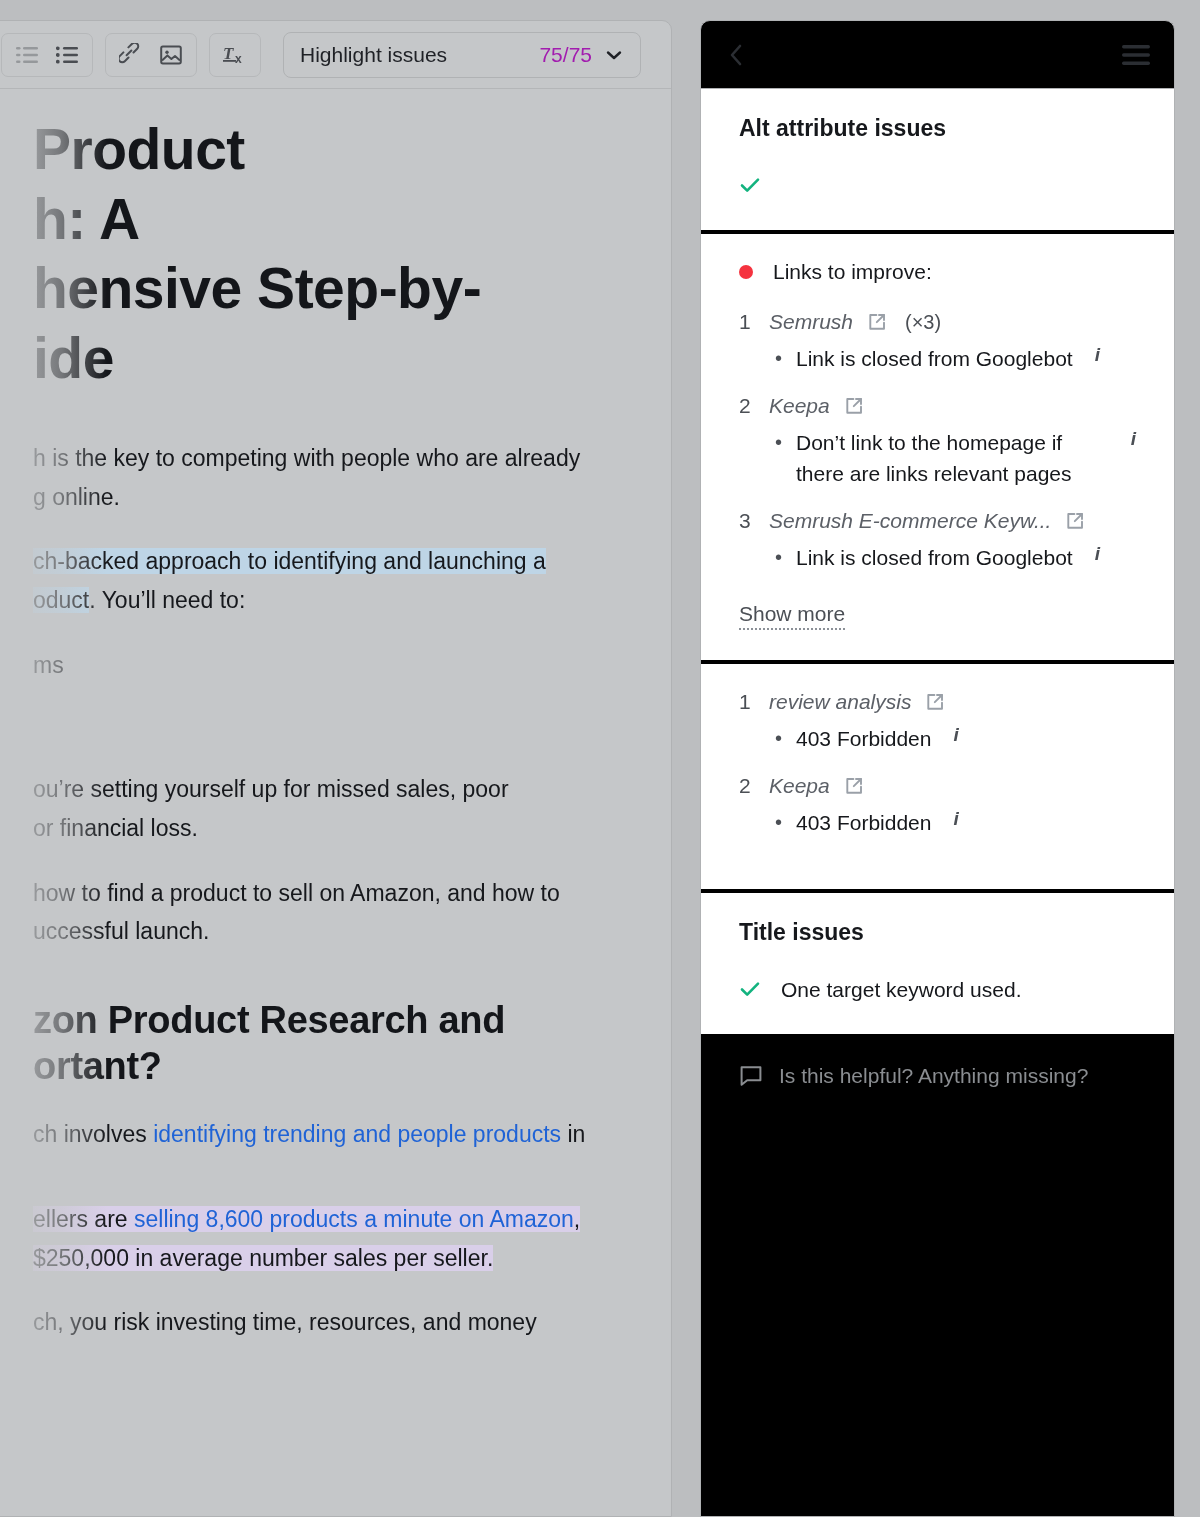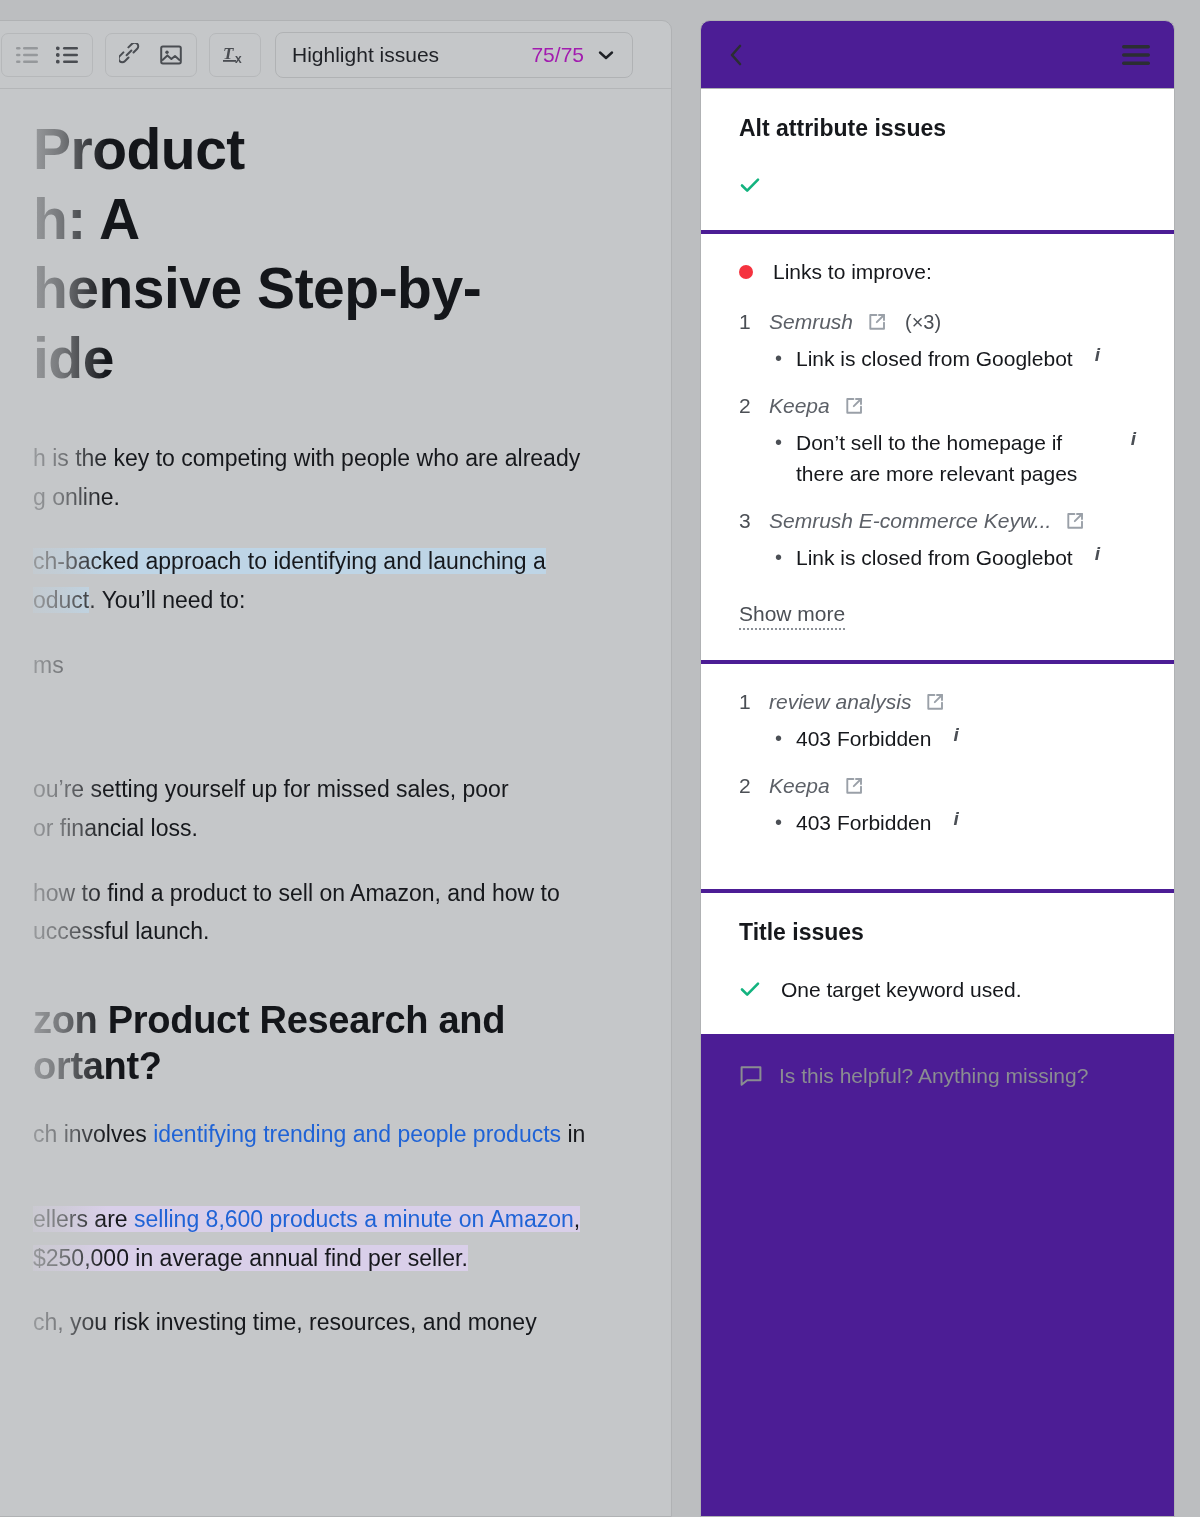--- a/index.html
+++ b/index.html
@@ -31,21 +31,21 @@
     padding: 5px 8px; height: 44px;
   }
   .tb-btn {
     width: 34px; height: 32px; display: flex;
     align-items: center; justify-content: center;
     color: #4a4d52;
   }
   .tb-btn svg { display: block; }
   .tb-btn.ghost { opacity: .38; }
   .hl-select {
-    margin-left: 2px; flex: 1; max-width: 358px;
+    margin-left: 10px; flex: 1; max-width: 358px;
     height: 46px; border: 1px solid #b0b2b4; border-radius: 8px;
     display: flex; align-items: center; padding: 0 16px;
     background: transparent;
   }
   .hl-label { font-size: 21px; color: #1f2126; flex: 1; }
   .hl-count { font-size: 21px; color: #a21caf; margin-right: 12px; }
   .chev { color: #1f2126; display: flex; }
 
   .doc {
     padding: 26px 34px 0 46px;
@@ -78,21 +78,21 @@
     pointer-events: none; z-index: 5;
   }
   .gap { height: 26px; }
   .gap-l { height: 46px; }
   .gap-xl { height: 86px; }
 
   
   .panel {
     position: absolute; left: 700px; top: 20px;
     width: 475px; height: 1497px;
-    background: #4c1d95;
+    background: #000000;
     border: 1px solid #b0b2b4;
     border-radius: 10px 10px 0 0;
     overflow: hidden;
     display: flex; flex-direction: column;
   }
   .panel-head {
     height: 68px; flex: 0 0 68px;
     display: flex; align-items: center; justify-content: space-between;
     padding: 0 24px; border-bottom: 1px solid #b0b2b4;
   }
@@ -268,21 +268,21 @@
         <div>zon Product Research and</div>
         <div>ortant?</div>
       </h2>
 
       <div class="gap"></div>
 
       <p class="nowrap"><span>ch invol</span><span>ves </span><span class="t-link">identifying trending and people products</span><span> in</span></p>
 
       <div class="gap-l"></div>
 
-      <p><span class="hl-purple">ellers </span><span class="hl-purple">are </span><span class="t-link hl-purple">selling 8,600 products a minute on Amazon</span><span class="hl-purple">,</span><br><span class="hl-purple">$250,000</span><span class="hl-purple nowrap"> in average annual find per seller.</span></p>
+      <p><span class="hl-purple">ellers </span><span class="hl-purple">are </span><span class="t-link hl-purple">selling 8,600 products a minute on Amazon</span><span class="hl-purple">,</span><br><span class="hl-purple">$250,000</span><span class="hl-purple nowrap"> in average number sales per seller.</span></p>
 
       <div class="gap"></div>
 
       <p class="nowrap">
         <span>ch, you risk investing time, resources, and money</span>
       </p>
 
       <div class="fade-left"></div>
       <div class="fade-bottom"></div>
     </div>
@@ -352,21 +352,21 @@
             <span class="ext">
               <svg width="20" height="20" viewBox="0 0 20 20" fill="none" stroke="currentColor" stroke-width="1.9" stroke-linecap="round" stroke-linejoin="round">
                 <path d="M9.4 3H3.3v13.7H17v-6"></path>
                 <path d="M12 3h5v5"></path>
                   <path d="M17 3l-7.2 7.2"></path>
               </svg>
             </span>
           </div>
           <div class="sub">
             <span class="sub-bullet">•</span>
-            <span class="sub-txt">Don’t sell to the homepage if there are more relevant pages</span>
+            <span class="sub-txt">Don’t link to the homepage if there are links relevant pages</span>
               <span class="info">i</span>
           </div>
         </div>
 
         <div class="item">
           <div class="item-head">
             <span class="item-num">3</span>
             <span class="item-name trunc">Semrush E-commerce Keyw...</span>
             <span class="ext">
               <svg width="20" height="20" viewBox="0 0 20 20" fill="none" stroke="currentColor" stroke-width="1.9" stroke-linecap="round" stroke-linejoin="round">

